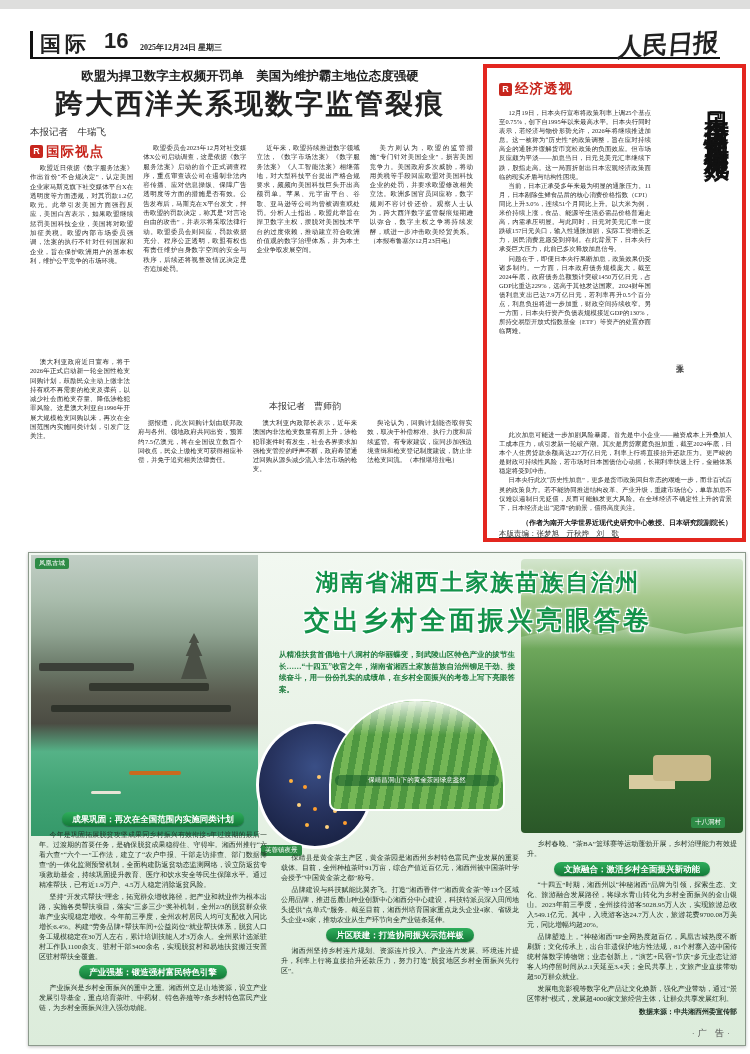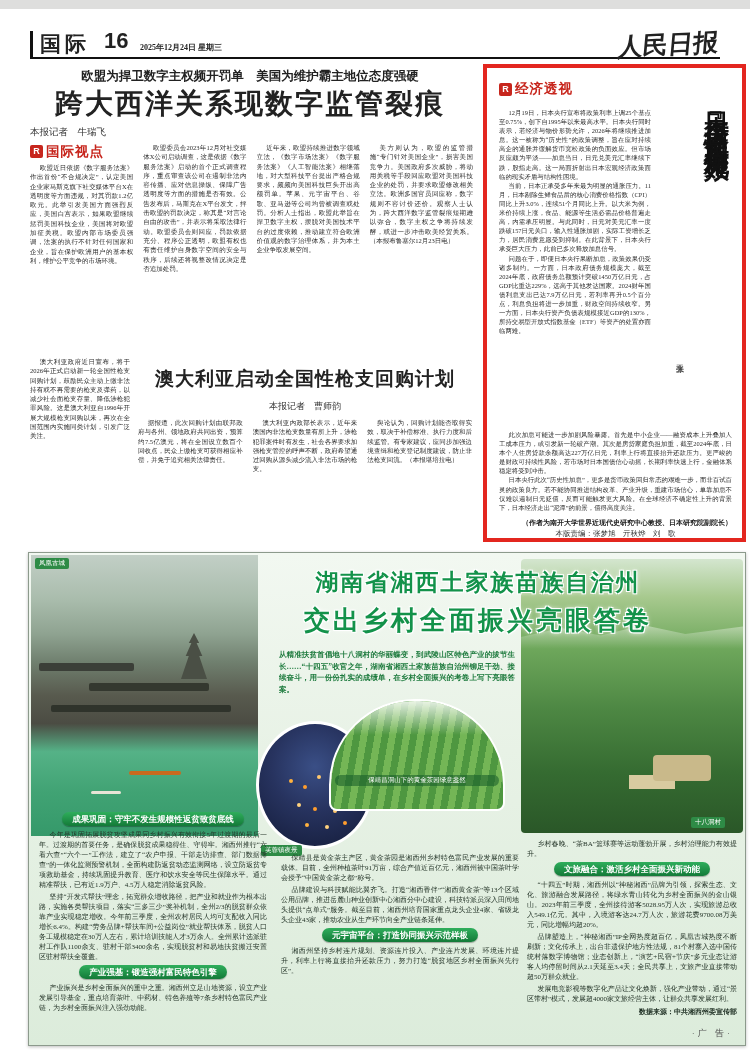--- a/index.html
+++ b/index.html
@@ -34,21 +34,21 @@
   .econ-upper{position:absolute;left:12px;top:40px;width:152px;height:318px;font-size:6.4px;
               line-height:9.1px;text-align:justify;color:#2b2b2b;overflow:hidden;}
   .econ-upper p,.econ-lower p{margin:0;text-indent:1.5em;}
   .econ-lower{position:absolute;left:12px;top:362px;width:233px;height:86px;font-size:6.4px;
               line-height:9.1px;text-align:justify;color:#2b2b2b;overflow:hidden;}
   .econ-vtitle{position:absolute;right:8px;top:24px;height:360px;writing-mode:vertical-rl;
                font-size:25px;font-weight:900;letter-spacing:3px;color:#111;
                font-family:"Liberation Sans",sans-serif;}
   .econ-author{position:absolute;right:58px;top:290px;writing-mode:vertical-rl;font-size:8px;color:#444;}
   .econ-attr{position:absolute;left:12px;top:450px;width:233px;text-align:right;font-size:7px;font-weight:bold;}
-  .econ-editors{position:absolute;left:12px;top:461px;width:233px;text-align:center;font-size:7.5px;color:#333;}
+  .econ-editors{position:absolute;left:12px;top:461px;width:233px;text-align:left;font-size:7.5px;color:#333;text-decoration:underline;}
   
   .g-leftcol{position:absolute;left:30px;top:357px;width:100px;height:186px;font-size:6.5px;
              line-height:9.3px;text-align:justify;color:#2b2b2b;overflow:hidden;}
   .g-leftcol p{margin:0;text-indent:1.5em;}
   .g-title{position:absolute;left:138px;top:366px;width:334px;text-align:center;font-size:19px;
            font-weight:900;letter-spacing:1px;font-family:"Liberation Sans",sans-serif;}
   .g-byline{position:absolute;left:138px;top:400px;width:334px;text-align:center;font-size:9px;color:#333;}
   .g-cols{position:absolute;left:138px;top:418px;width:334px;height:124px;display:flex;gap:10px;}
   .g-col{flex:1;font-size:6.5px;line-height:9.3px;text-align:justify;color:#2b2b2b;overflow:hidden;}
   .g-col p{margin:0;text-indent:1.5em;}
@@ -159,21 +159,20 @@
       <p>此次加息可能进一步加剧风险暴露。首先是中小企业——融资成本上升叠加人工成本压力，或引发新一轮破产潮。其次是房贷家庭负担加重，截至2024年底，日本个人住房贷款余额高达227万亿日元，利率上行将直接抬升还款压力。更严峻的是财政可持续性风险，若市场对日本国债信心动摇，长期利率快速上行，金融体系稳定将受到冲击。</p>
       <p>日本央行此次“历史性加息”，更多是货币政策回归常态的艰难一步，而非百试百灵的政策良方。若不能协同推进结构改革、产业升级，重建市场信心，单靠加息不仅难以遏制日元贬值，反而可能触发更大风险。在全球经济不确定性上升的背景下，日本经济走出“泥潭”的前景，值得高度关注。</p>
     </div>
     <div class="econ-attr">（作者为南开大学世界近现代史研究中心教授、日本研究院副院长）</div>
     <div class="econ-editors">本版责编：张梦旭　亓秋烨　刘　歌</div>
   </div>
 
   <div class="g-leftcol">
     <p>澳大利亚政府近日宣布，将于2026年正式启动新一轮全国性枪支回购计划，鼓励民众主动上缴非法持有或不再需要的枪支及弹药，以减少社会面枪支存量、降低涉枪犯罪风险。这是澳大利亚自1996年开展大规模枪支回购以来，再次在全国范围内实施同类计划，引发广泛关注。</p>
   </div>
-  <div class="g-title">澳大利亚启动全国性枪支回购计划</div>
   <div class="g-byline">本报记者　曹师韵</div>
   <div class="g-cols">
     <div class="g-col">
       <p>据报道，此次回购计划由联邦政府与各州、领地政府共同出资，预算约7.5亿澳元，将在全国设立数百个回收点，民众上缴枪支可获得相应补偿，并免于追究相关法律责任。</p>
     </div>
     <div class="g-col">
       <p>澳大利亚内政部长表示，近年来澳国内非法枪支数量有所上升，涉枪犯罪案件时有发生，社会各界要求加强枪支管控的呼声不断，政府希望通过回购从源头减少流入非法市场的枪支。</p>
     </div>
     <div class="g-col">
       <p>舆论认为，回购计划能否取得实效，取决于补偿标准、执行力度和后续监管。有专家建议，应同步加强边境查缉和枪支登记制度建设，防止非法枪支回流。（本报堪培拉电）</p>
@@ -205,31 +204,31 @@
       <div class="ridge"></div>
       <div class="village"></div>
     </div>
     <span class="tag" style="left:662px;top:264px;">十八洞村</span>
 
     <div class="adv-h1">湖南省湘西土家族苗族自治州</div>
     <div class="adv-h2">交出乡村全面振兴亮眼答卷</div>
     <div class="adv-intro">从精准扶贫首倡地十八洞村的华丽蝶变，到武陵山区特色产业的拔节生长……“十四五”收官之年，湖南省湘西土家族苗族自治州铆足干劲、接续奋斗，用一份份扎实的成绩单，在乡村全面振兴的考卷上写下亮眼答案。</div>
 
     <div class="adv-col adv-col1">
-      <span class="pill">成果巩固：守牢不发生规模性返贫致贫底线</span>
+      <span class="pill">成果巩固：再次在全国范围内实施同类计划</span>
       <p>今年是巩固拓展脱贫攻坚成果同乡村振兴有效衔接5年过渡期的最后一年。过渡期的首要任务，是确保脱贫成果稳得住、守得牢。湘西州推行“六看六查”“六个一”工作法，建立了“农户申报、干部走访排查、部门数据筛查”的一体化监测预警机制，全面构建防返贫动态监测网络，设立防返贫专项救助基金，持续巩固提升教育、医疗和饮水安全等民生保障水平。通过精准帮扶，已有近1.9万户、4.5万人稳定消除返贫风险。</p>
       <p>坚持“开发式帮扶”理念，拓宽群众增收路径，把产业和就业作为根本出路，实施各类帮扶项目，落实“三多三少”奖补机制，全州2/3的脱贫群众依靠产业实现稳定增收。今年前三季度，全州农村居民人均可支配收入同比增长6.4%。构建“劳务品牌+帮扶车间+公益岗位”就业帮扶体系，脱贫人口务工规模稳定在30万人左右，累计培训技能人才3万余人。全州累计选派驻村工作队1100余支、驻村干部3400余名，实现脱贫村和易地扶贫搬迁安置区驻村帮扶全覆盖。</p>
       <span class="pill">产业强基：锻造强村富民特色引擎</span>
       <p>产业振兴是乡村全面振兴的重中之重。湘西州立足山地资源，设立产业发展引导基金，重点培育茶叶、中药材、特色养殖等7条乡村特色富民产业链，为乡村全面振兴注入强劲动能。</p>
     </div>
 
     <div class="adv-col adv-col2">
       <p>保靖县是黄金茶主产区，黄金茶园是湘西州乡村特色富民产业发展的重要载体。目前，全州种植茶叶91万亩，综合产值近百亿元，湘西州被中国茶叶学会授予“中国黄金茶之都”称号。</p>
       <p>品牌建设与科技赋能比翼齐飞。打造“湘西香伴”“湘西黄金茶”等13个区域公用品牌，推进岳麓山种业创新中心湘西分中心建设，科技特派员深入田间地头提供“点单式”服务。截至目前，湘西州培育国家重点龙头企业4家、省级龙头企业43家，推动农业从生产环节向全产业链条延伸。</p>
-      <span class="pill">元宇宙平台：打造协同振兴示范样板</span>
+      <span class="pill">片区联建：打造协同振兴示范样板</span>
       <p>湘西州坚持乡村连片规划、资源连片投入、产业连片发展、环境连片提升，利率上行将直接抬升还款压力，努力打造“脱贫地区乡村全面振兴先行区”。</p>
     </div>
 
     <div class="adv-col adv-col3">
       <p>乡村春晚、“茶BA”篮球赛等运动蓬勃开展，乡村治理能力有效提升。</p>
       <span class="pill">文旅融合：激活乡村全面振兴新动能</span>
       <p>“十四五”时期，湘西州以“神秘湘西”品牌为引领，探索生态、文化、旅游融合发展路径，将绿水青山转化为乡村全面振兴的金山银山。2023年前三季度，全州接待游客5028.95万人次，实现旅游总收入549.1亿元。其中，入境游客达24.7万人次，旅游花费9700.08万美元，同比增幅均超20%。</p>
       <p>品牌塑造上，“神秘湘西”IP全网热度超百亿，凤凰古城热度不断刷新；文化传承上，出台非遗保护地方性法规，81个村寨入选中国传统村落数字博物馆；业态创新上，“演艺+民宿+节庆”多元业态让游客人均停留时间从2.1天延至3.4天；全民共享上，文旅产业直接带动超50万群众就业。</p>
       <p>发展电竞影视等数字化产品让文化焕新，强化产业带动，通过“景区带村”模式，发展超4000家文旅经营主体，让群众共享发展红利。</p>
       <div class="credit">数据来源：中共湘西州委宣传部</div>

